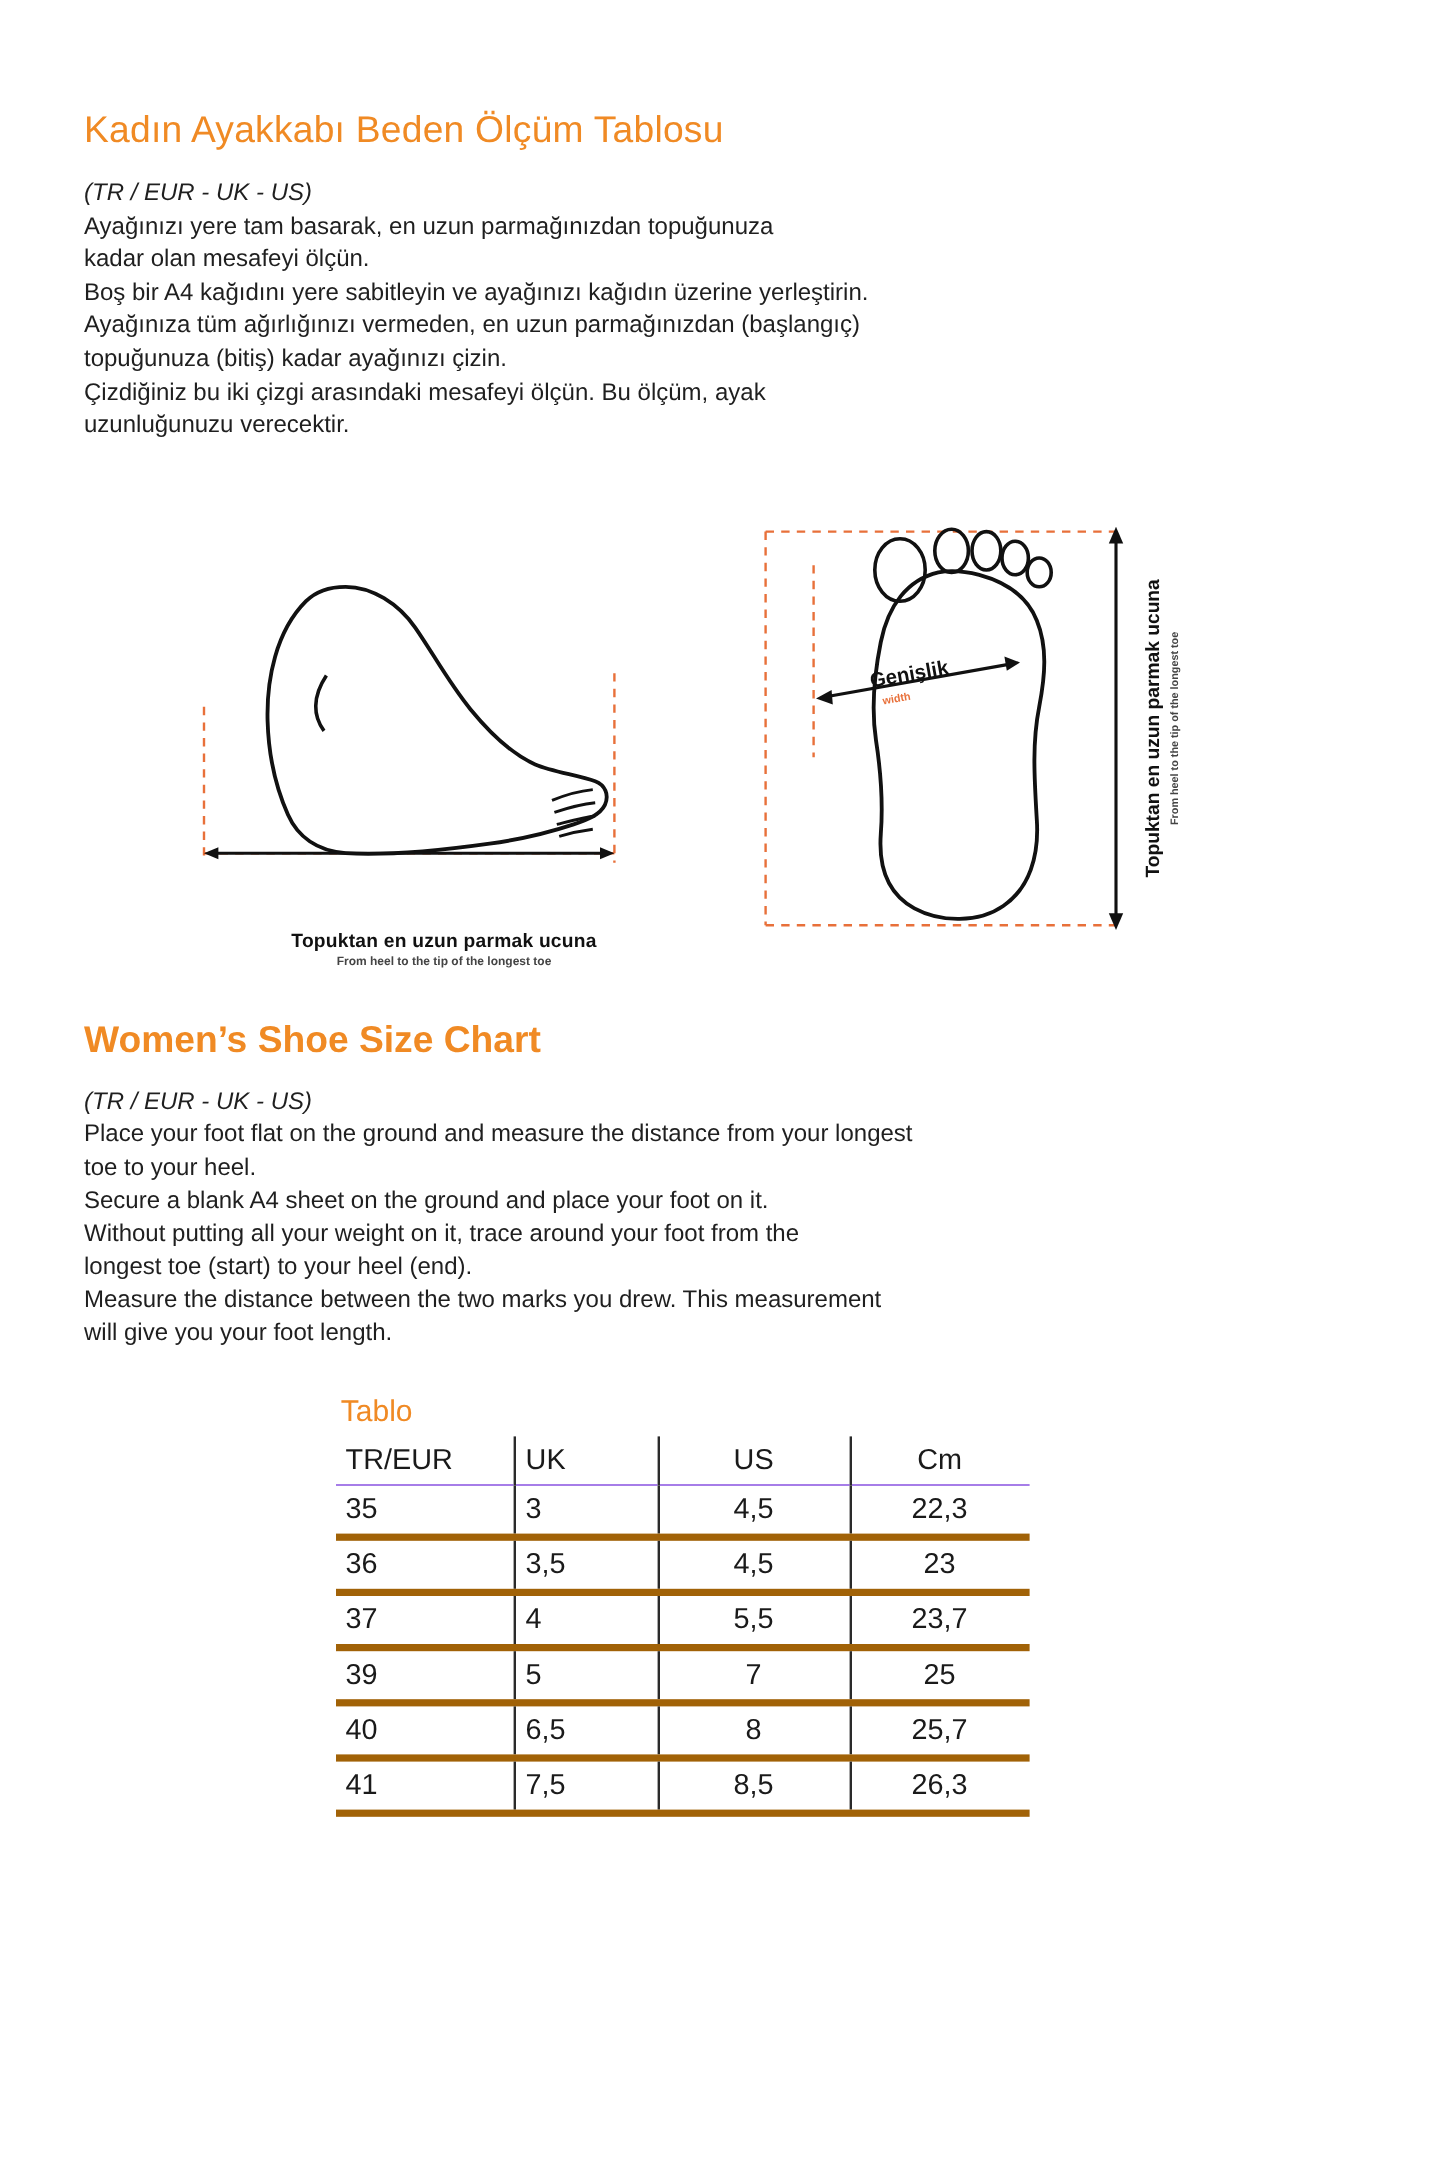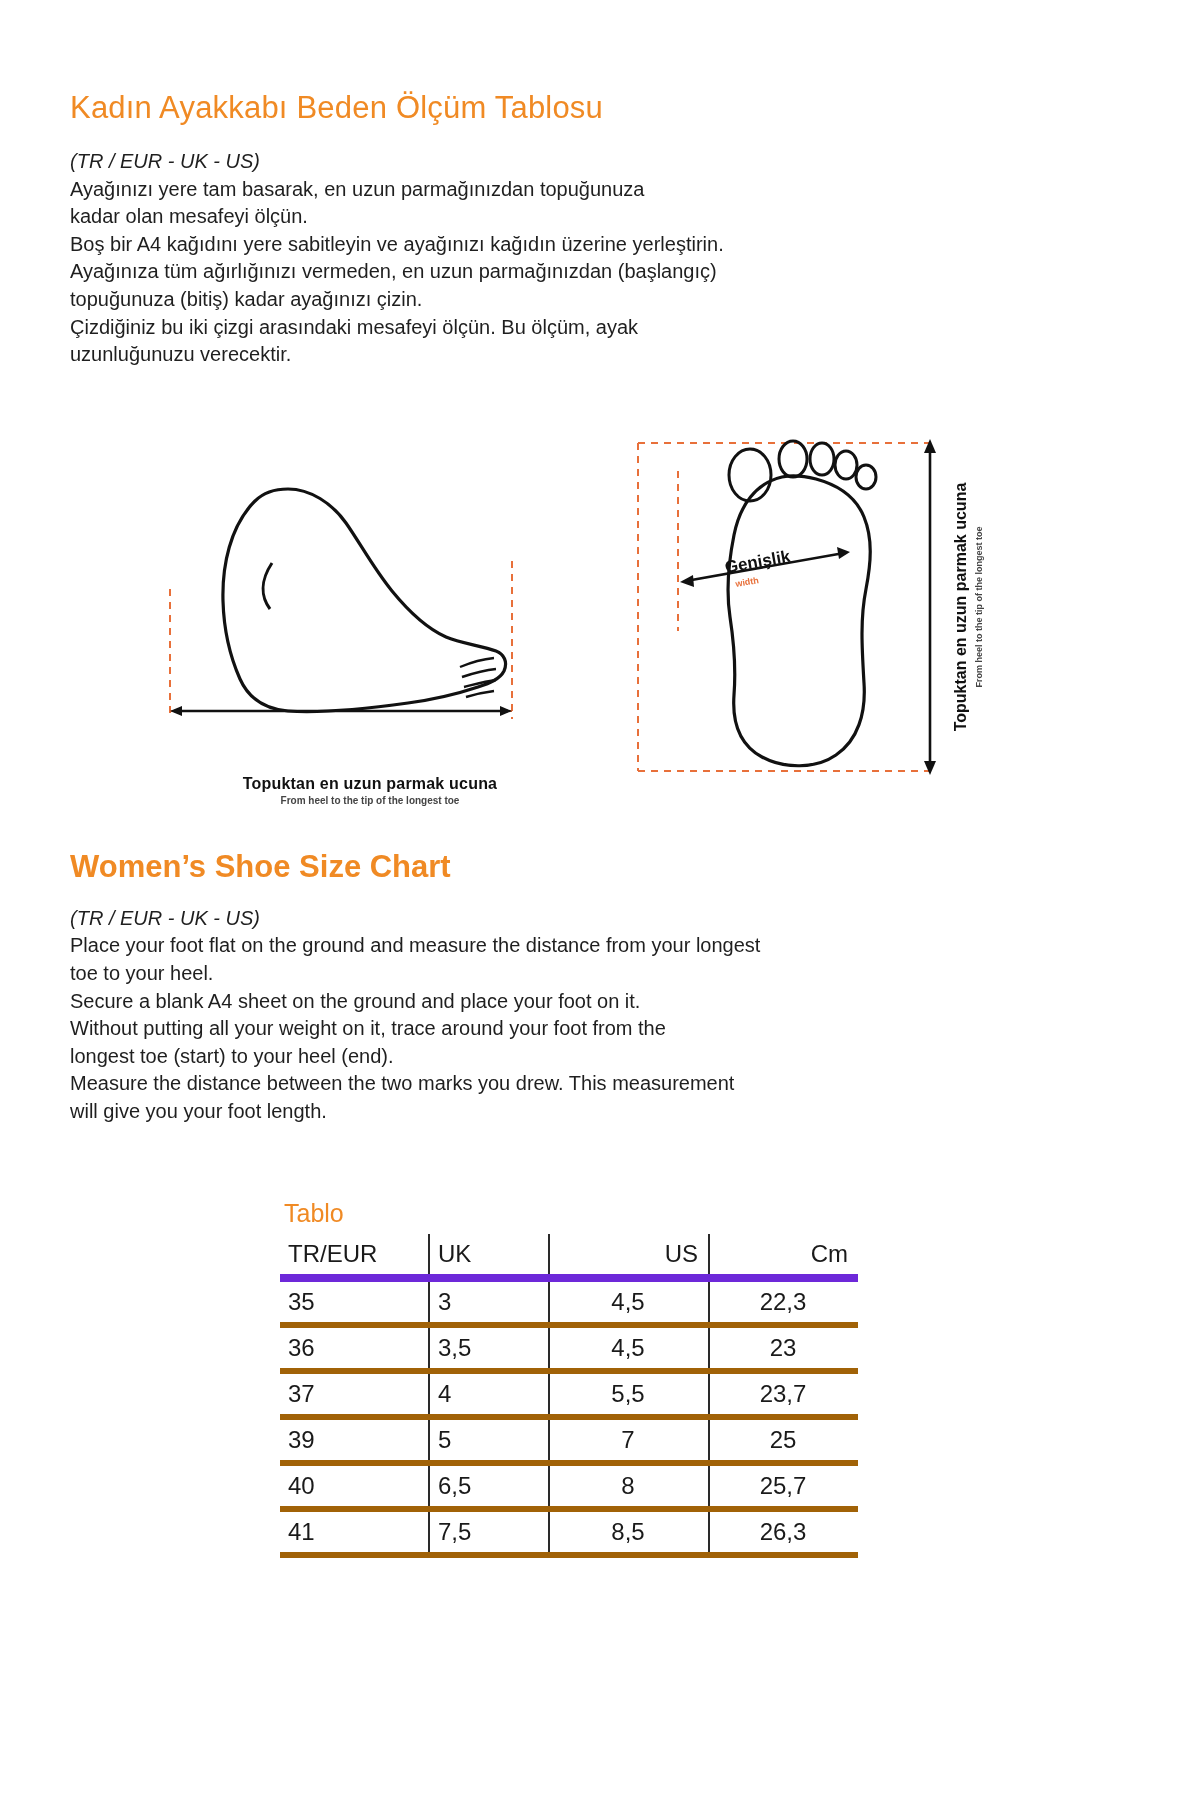--- a/index.html
+++ b/index.html
@@ -74,48 +74,48 @@
     color: #444;
     margin-top: 2px;
   }
   h2.title2 {
     color: #f08a24;
     font-size: 31px;
     font-weight: 700;
     margin: 18px 0 20px 0;
   }
   .tablewrap {
-    margin-top: 73px;
+    margin-top: 36px;
     padding-left: 210px;
   }
   .tablo-label {
     color: #f08a24;
     font-size: 25px;
     margin: 0 0 6px 4px;
     font-weight: 400;
   }
   table.sizes {
     border-collapse: collapse;
     font-size: 24px;
     color: #1a1a1a;
   }
   table.sizes th, table.sizes td {
     font-weight: 400;
     text-align: left;
     padding: 6px 10px 6px 8px;
     border-bottom: 6px solid #a16207;
   }
   table.sizes thead th {
-    border-bottom: 8px solid #6d28d9;
+    border-bottom: 1px solid #6d28d9;
   }
   table.sizes th.c0, table.sizes td.c0 { width: 130px; border-right: 2px solid #2a2a2a; }
   table.sizes th.c1, table.sizes td.c1 { width: 100px; border-right: 2px solid #2a2a2a; }
   table.sizes th.c2, table.sizes td.c2 { width: 140px; border-right: 2px solid #2a2a2a; text-align: center;}
   table.sizes th.c3, table.sizes td.c3 { width: 130px; text-align: center;}
-  table.sizes thead th.c2, table.sizes thead th.c3 { text-align: right; }
+  table.sizes thead th.c2, table.sizes thead th.c3 { text-align: center; }
 </style>
 </head>
 <body>
 
 <div class="page">
   <div class="inner">
 
     <h1 class="title">Kadın Ayakkabı Beden Ölçüm Tablosu</h1>
 
     <p class="para"><span class="lead">(TR / EUR - UK - US)</span><span>Ayağınızı yere tam basarak, en uzun parmağınızdan topuğunuza

